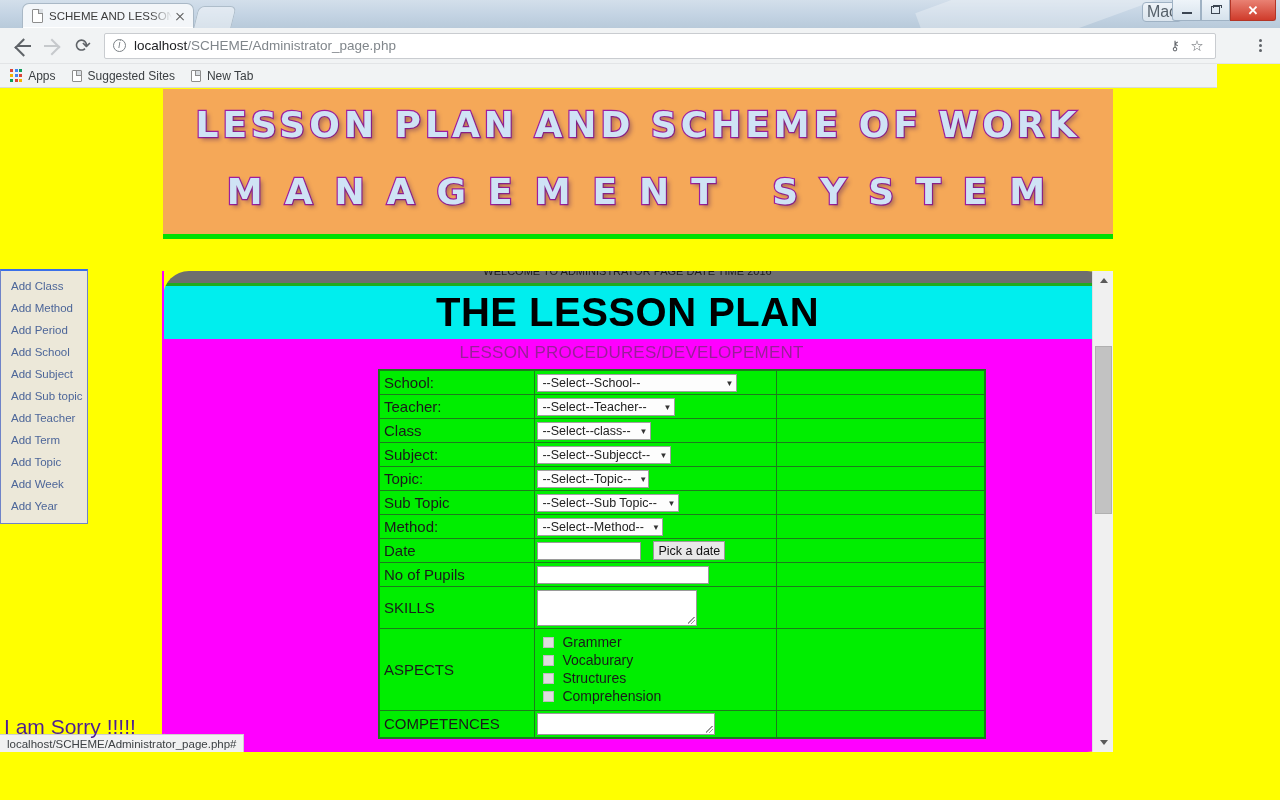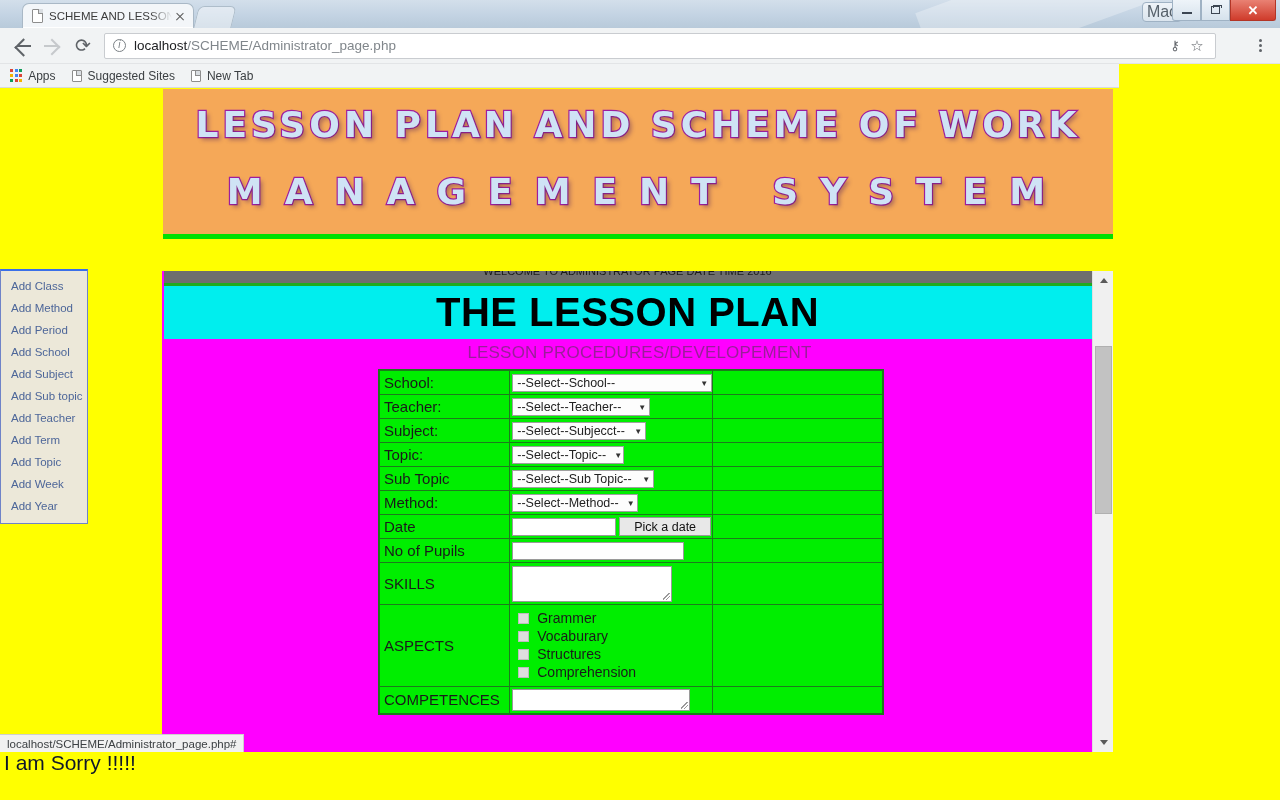--- a/index.html
+++ b/index.html
@@ -113,21 +113,21 @@
   .extdot{
     width:17px;height:16px;border-radius:50% 50% 45% 45%;
     background:#b9bfc4;margin:2px auto;
   }
   .kebab{width:24px;height:26px;flex:0 0 24px;display:flex;flex-direction:column;
          align-items:center;justify-content:center;gap:2.4px;margin-left:4px;}
   .kebab i{width:3px;height:3px;background:#5f6368;border-radius:50%;display:block;}
 
   
   .bookmarks{
-    position:absolute; left:0; top:64px; width:1119px; height:24px;
+    position:absolute; left:0; top:64px; width:1217px; height:24px;
     background:#f1f3f4; border-bottom:1px solid #d6d9dc;
     display:flex; align-items:center; padding:0 10px; gap:16px;
   }
   .bm{display:flex;align-items:center;gap:6px;font-size:12px;color:#3c4043;}
   .appsgrid{display:grid;grid-template-columns:repeat(3,3px);grid-template-rows:repeat(3,3px);gap:1.6px;}
   .appsgrid i{display:block;width:3px;height:3px;background:#9aa0a6;}
   .appsgrid i:nth-child(1){background:#db4437}.appsgrid i:nth-child(2){background:#4285f4}
   .appsgrid i:nth-child(3){background:#0f9d58}.appsgrid i:nth-child(4){background:#f4b400}
   .appsgrid i:nth-child(5){background:#4285f4}.appsgrid i:nth-child(6){background:#db4437}
   .appsgrid i:nth-child(7){background:#0f9d58}.appsgrid i:nth-child(8){background:#db4437}
@@ -175,46 +175,46 @@
   .dropdown{
     position:absolute; left:0; top:180px; width:88px;
     background:#ece8d9; border:1px solid #6f83c8; border-top:2px solid #3a6fe8;
     padding:4px 0 6px 0; z-index:40;
   }
   .ddItem{
     font-size:11.5px; color:#4d6699; padding:5px 0 5px 10px; white-space:nowrap;
   }
 
   
-  .content{position:absolute;left:0;top:182px;width:950px;height:481px;overflow:hidden;}
+  .content{position:absolute;left:0;top:182px;width:950px;height:481px;overflow:hidden;border-radius:26px;}
   .welcomestrip{
     position:absolute;left:0;top:0;width:929px;height:12px;background:#6e6e6e;
     overflow:hidden;
   }
   .welcometext{
     position:absolute; left:0; top:-6px; width:929px; text-align:center;
     font-size:11px; color:#1a1a1a; white-space:nowrap;
   }
   .greenrule2{position:absolute;left:0;top:12px;width:929px;height:3px;background:#1faa1f;}
   .cyanbar{
     position:absolute;left:0;top:15px;width:929px;height:53px;background:#00eeee;
     display:flex;align-items:center;justify-content:center;
   }
   .cyanbar .pt{ font-size:40px; font-weight:bold; color:#000; letter-spacing:.5px;}
   .magenta{
     position:absolute;left:0;top:68px;width:929px;height:413px;background:#ff00ff;
   }
   .subheading{
-    position:absolute;left:12px;top:72px;width:929px;text-align:center;
+    position:absolute;left:4px;top:72px;width:929px;text-align:center;
     font-size:17px;color:#991f99;letter-spacing:.2px;
   }
 
   
   .ftable{
-    position:absolute; left:215px; top:98px; width:506px;
+    position:absolute; left:215px; top:98px; width:608px;
     border-collapse:collapse; background:#5eead4;
     border:2px solid #1d7a1d;
   }
   .ftable td{ border:1.5px solid #1d7a1d; background:#00ee00; padding:0; vertical-align:middle;}
   .ftable td.lbl{
     width:131px; font-size:15px; color:#1a1a1a; padding:2px 0 3px 4px; height:23px;
   }
   .ftable td.fld{ width:200px; padding:2px 0 2px 2px; }
   .ftable td.blank{ width:175px; }
   .ftable td.tall{ height:72px; }
@@ -225,21 +225,21 @@
     font-size:12.5px; color:#222; padding:0 3px 0 4px; white-space:nowrap;
   }
   .selbox .caret{ font-size:8px; margin-left:8px; color:#333; }
   .txtinput{
     display:inline-block; background:#fff; border:1px solid #9a9a9a;
     height:18px; width:172px; vertical-align:middle;
   }
   .datebtn{
     display:inline-flex;align-items:center;justify-content:center;
     background:#e8e8e8;border:1px solid #9a9a9a; height:19px; font-size:12.5px;
-    color:#111; padding:0 14px; margin-left:3px; vertical-align:middle;
+    color:#111; padding:0 4px; margin-left:12px; vertical-align:middle;
   }
   .tarea{
     display:inline-block;background:#fff;border:1px solid #9a9a9a;
     width:160px;height:36px;vertical-align:middle;position:relative;
   }
   .tarea:after{
     content:"";position:absolute;right:1px;bottom:1px;width:7px;height:7px;
     background:linear-gradient(135deg,transparent 42%,#9a9a9a 42%,#9a9a9a 52%,transparent 52%,transparent 66%,#9a9a9a 66%,#9a9a9a 76%,transparent 76%);
   }
   .tarea.wide{width:178px;height:22px;}
@@ -271,21 +271,21 @@
   
   .statusbubble{
     position:absolute; left:0; bottom:0; height:18px;
     background:#f1f1f1; border-top:1px solid #cfcfcf; border-right:1px solid #cfcfcf;
     font-size:11.5px; color:#3c4043; display:flex; align-items:center; padding:0 7px;
     z-index:60;
   }
 
   
   .sorrytext{
-    position:absolute; left:4px; top:752px; font-size:21px; color:#0f172a;
+    position:absolute; left:4px; top:716px; font-size:21px; color:#4c1d95;
     font-family:"Liberation Sans",sans-serif; z-index:70; line-height:1;
   }
   .taskbar{
     position:absolute; left:0; top:802px; width:1132px; height:42px;
     background:linear-gradient(to bottom,#2a3948 0%,#1d2935 8%,#34485c 46%,#22303e 52%,#1a2430 100%);
     border-top:1px solid #6a86a2;
   }
   .tbleft{position:absolute;left:0;top:0;height:42px;display:flex;align-items:center;}
   .startorb{
     width:40px;height:40px;border-radius:50%;margin-left:4px;
@@ -447,20 +447,30 @@
             <td class="lbl">Teacher:</td>
             <td class="fld">
               <span class="selbox" style="width:138px">
                 <span>--Select--Teacher--</span>
                     <span class="caret">▼</span>
               </span>
             </td>
             <td class="blank"></td>
           </tr>
           <tr>
+            <td class="lbl">Class</td>
+            <td class="fld">
+              <span class="selbox" style="width:114px">
+                <span>--Select--class--</span>
+                    <span class="caret">▼</span>
+              </span>
+            </td>
+            <td class="blank"></td>
+          </tr>
+          <tr>
             <td class="lbl">Subject:</td>
             <td class="fld">
               <span class="selbox" style="width:134px">
                 <span>--Select--Subjecct--</span>
                     <span class="caret">▼</span>
               </span>
             </td>
             <td class="blank"></td>
           </tr>
           <tr>

